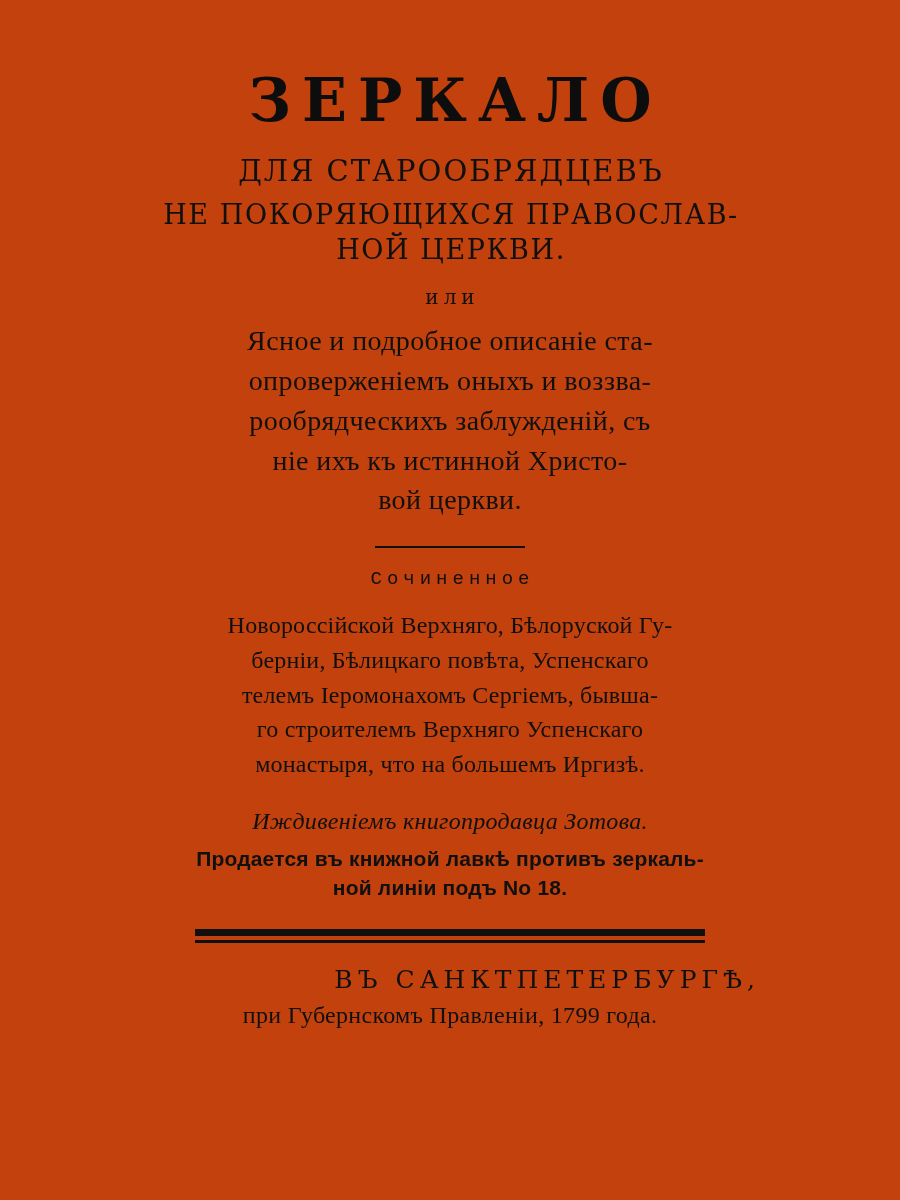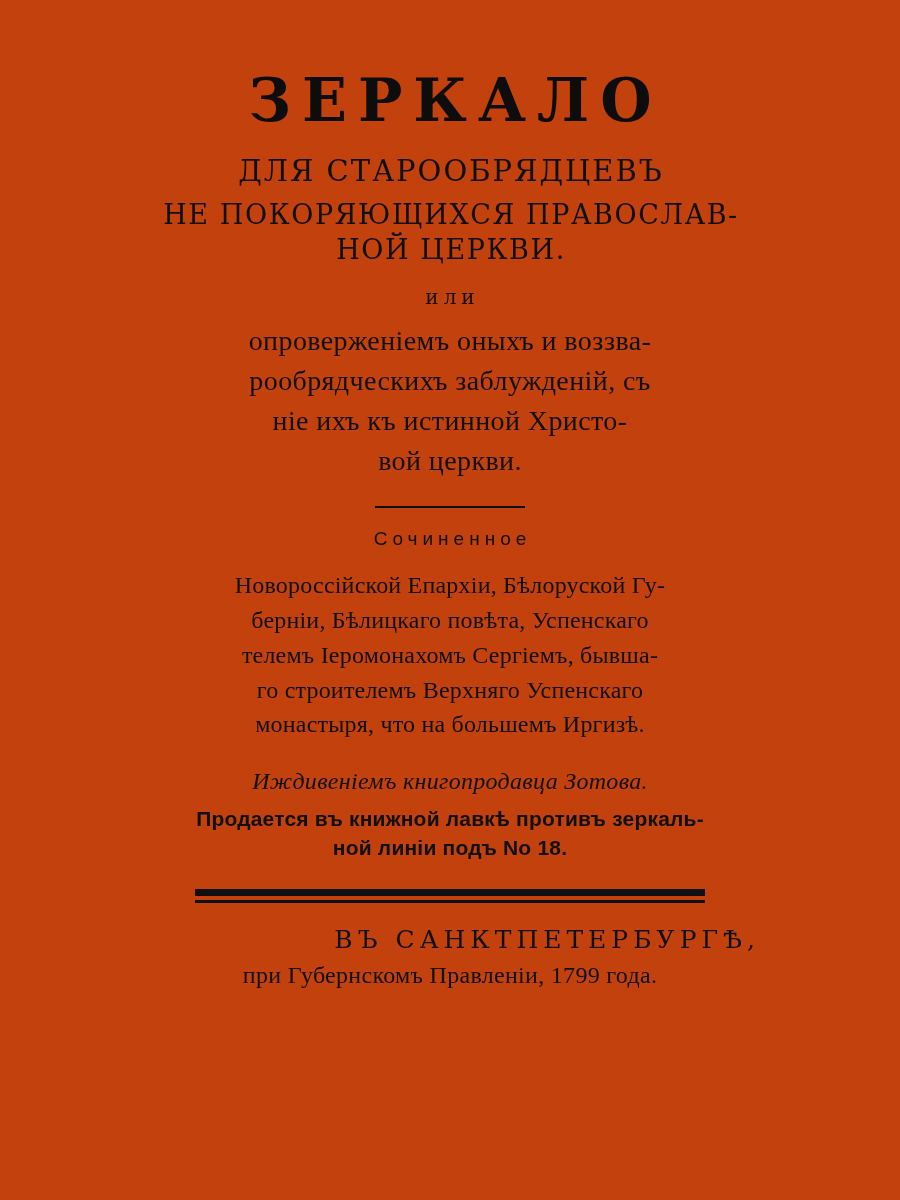--- a/index.html
+++ b/index.html
@@ -78,21 +78,21 @@
   .desc .line { display: block; white-space: nowrap; }
 
   .rule-short {
     width: 150px;
     height: 2px;
     background: #101010;
     margin: 26px auto 20px auto;
   }
 
   .composed {
-    font-family: Liberation Sans, sans-serif;
+    font-family: Liberation Mono, monospace;
     font-size: 19px;
     letter-spacing: 5px;
     margin: 0 0 18px 0;
     text-indent: 5px;
     text-align: center;
   }
 
   .author {
     font-family: "Liberation Serif", serif;
     font-size: 24px;
@@ -160,32 +160,33 @@
     <div class="sub1">ДЛЯ СТАРООБРЯДЦЕВЪ</div>
 
     <div class="sub2">
       <span class="l1">НЕ ПОКОРЯЮЩИХСЯ ПРАВОСЛАВ-</span>
       <span class="l2">НОЙ ЦЕРКВИ.</span>
     </div>
 
     <div class="ili">или</div>
 
     <div class="desc">
+      <span class="line">Ясное и подробное описаніе ста-</span>
       <span class="line">опроверженіемъ оныхъ и воззва-</span>
       <span class="line">рообрядческихъ заблужденій, съ</span>
       <span class="line">ніе ихъ къ истинной Христо-</span>
       <span class="line">вой церкви.</span>
     </div>
 
     <div class="rule-short"></div>
 
     <div class="composed">Сочиненное</div>
 
     <div class="author">
-      <span class="line">Новороссійской Епархіи, Бѣлоруской Гу-</span>
+      <span class="line">Новороссійской Верхняго, Бѣлоруской Гу-</span>
       <span class="line">берніи, Бѣлицкаго повѣта, Успенскаго</span>
       <span class="line">телемъ Іеромонахомъ Сергіемъ, бывша-</span>
       <span class="line">го строителемъ Верхняго Успенскаго</span>
       <span class="line">монастыря, что на большемъ Иргизѣ.</span>
     </div>
 
     <div class="publisher">Иждивеніемъ книгопродавца Зотова.</div>
 
     <div class="sale">
       <span class="line">Продается въ книжной лавкѣ противъ зеркаль-</span>

